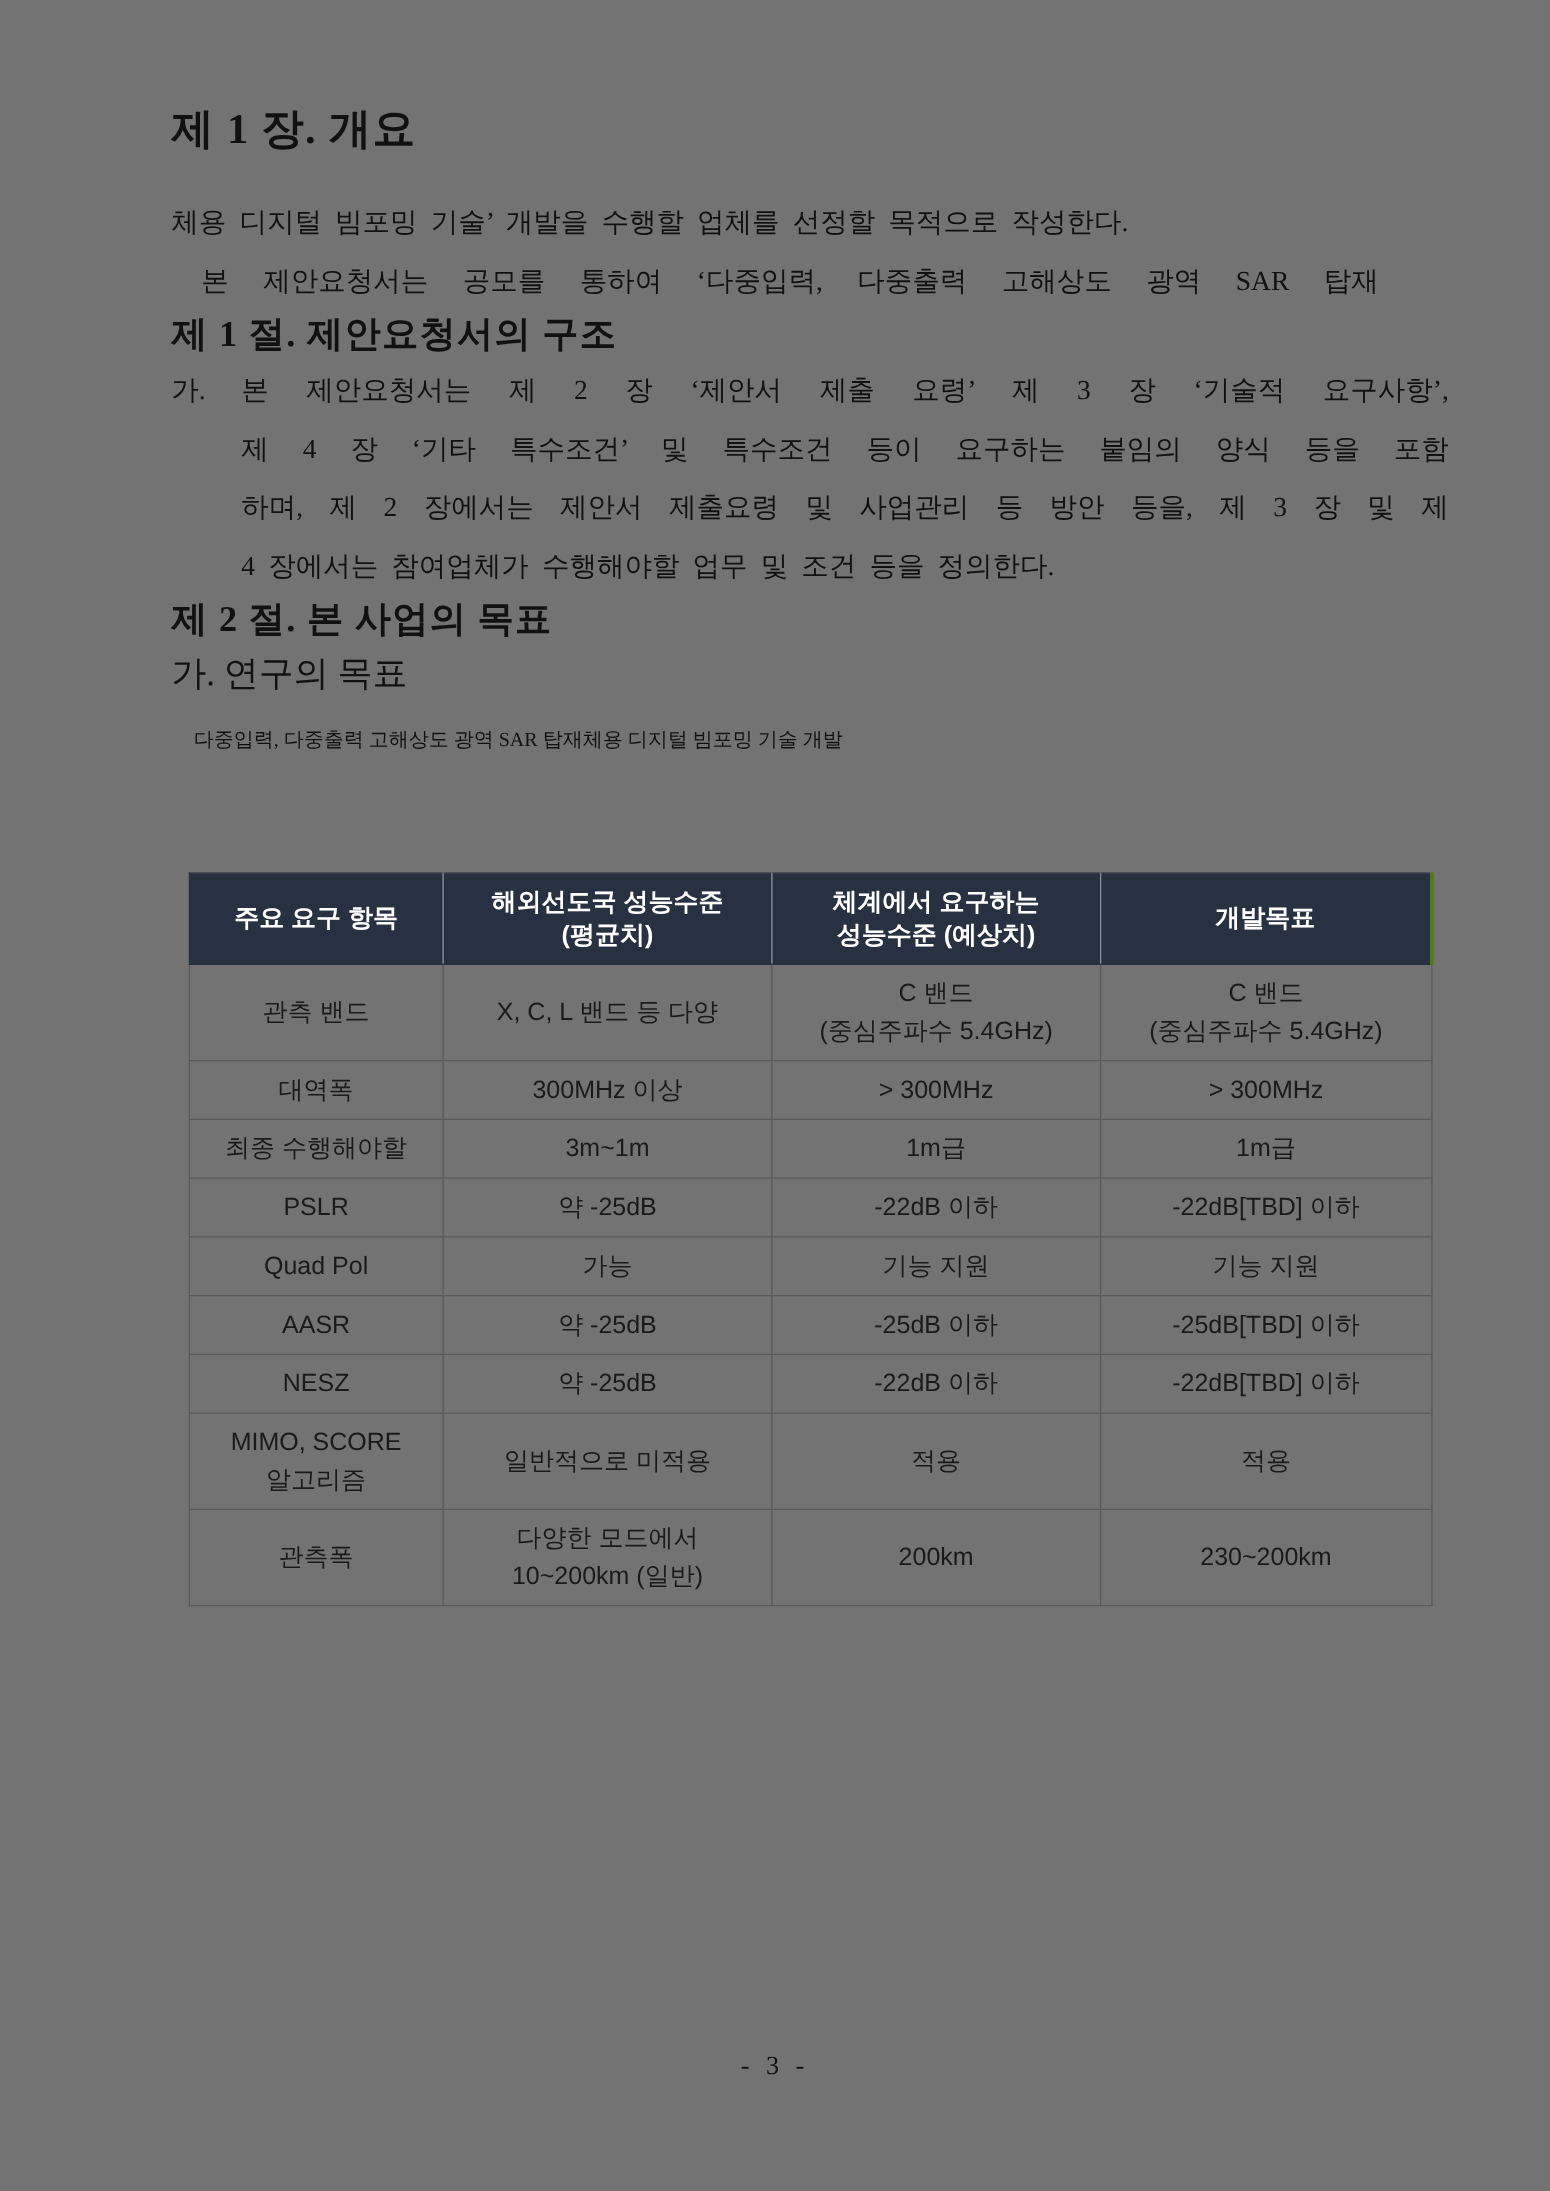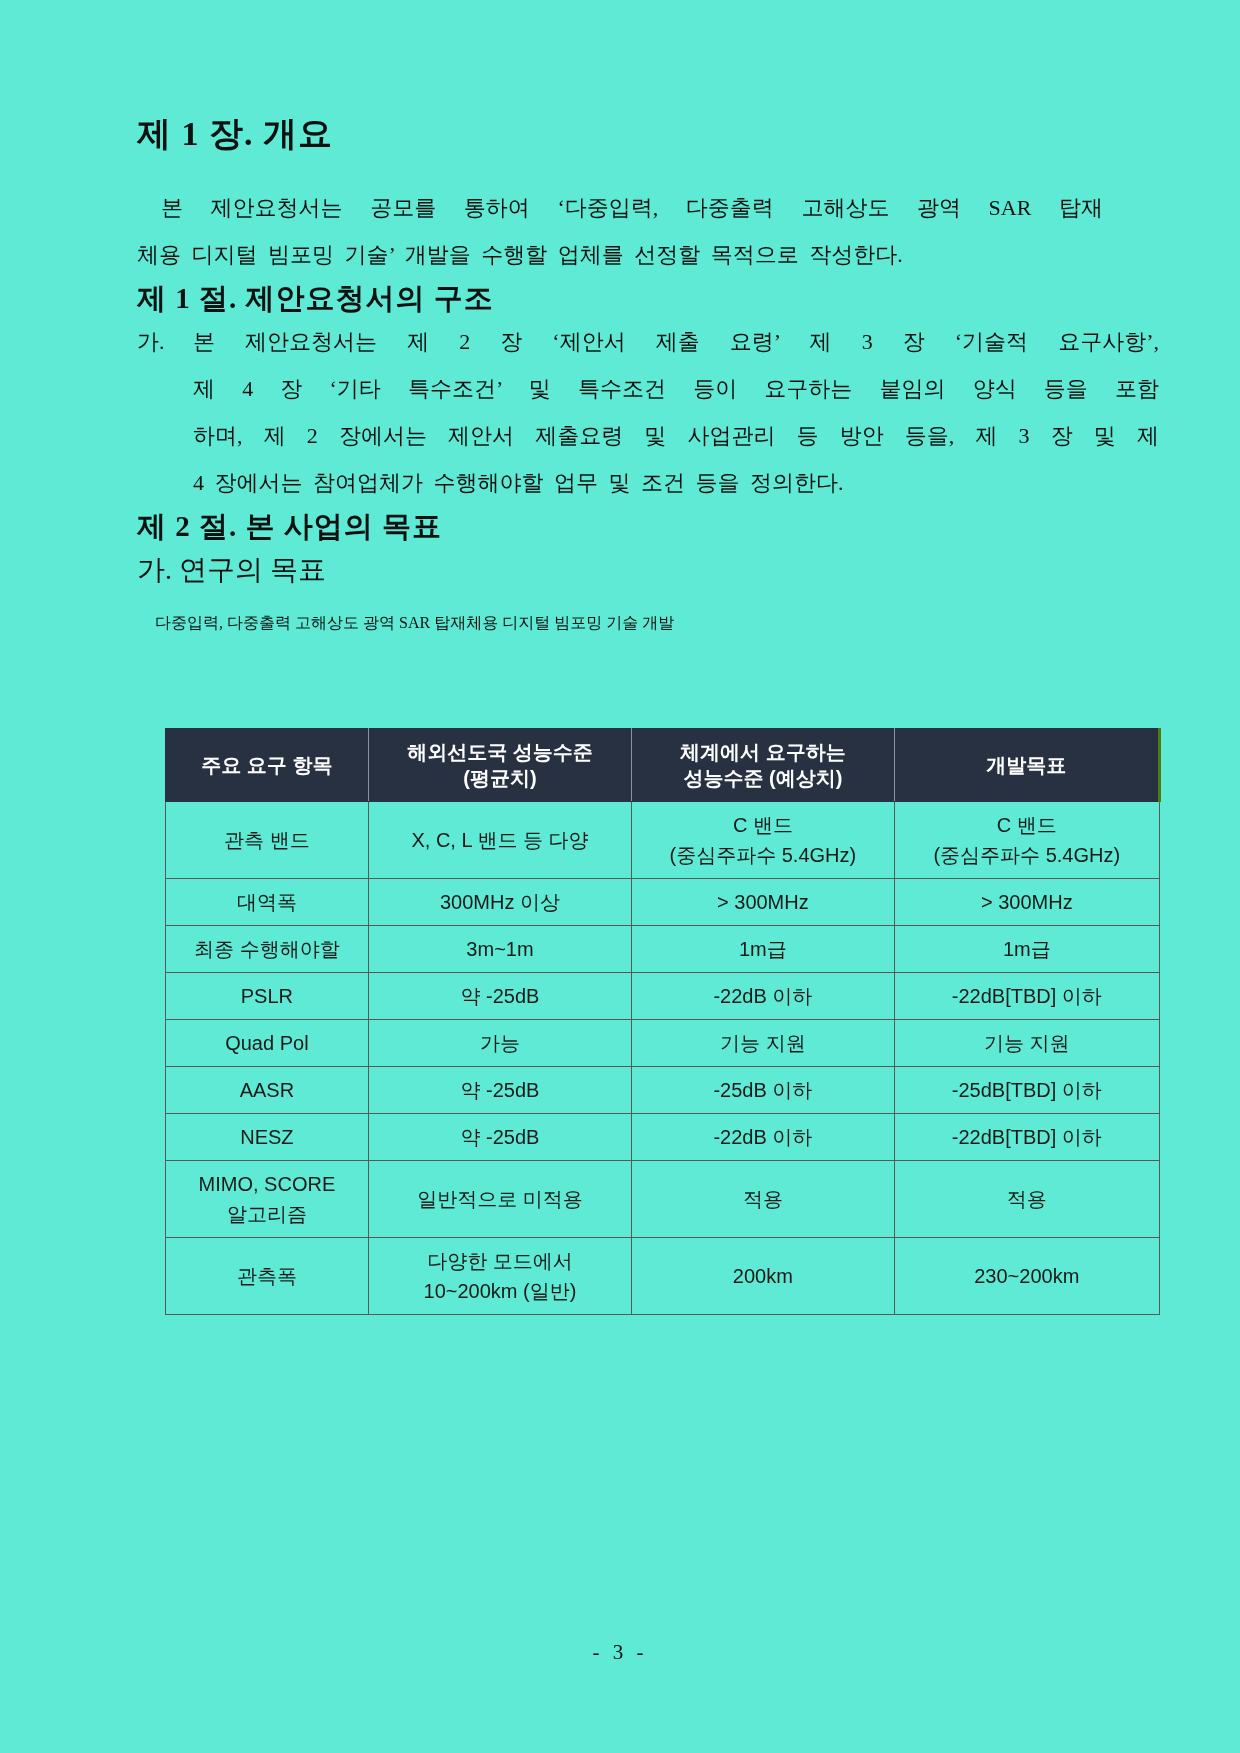--- a/index.html
+++ b/index.html
@@ -1,22 +1,22 @@
 <!DOCTYPE html>
 <html lang="ko"><head>
 <meta charset="utf-8">
 <style>
   html,body{margin:0;padding:0;background:#ffffff;}
   .page{
     position:relative;
     width:1240px;height:1753px;
     margin:0 auto;
-    background:#5eead4;
+    background:#737373;
     box-sizing:border-box;
-    padding:112px 137px 0 137px;
+    padding:82px 137px 0 137px;
     font-family:"Liberation Serif","DejaVu Serif",serif;
     color:#111111;
     overflow:hidden;
   }
   .text-col{width:966px;}
   h1.chapter-title{
     font-size:34px;line-height:44px;font-weight:bold;
     margin:0 0 28px 0;letter-spacing:1px;
   }
   h2.section-title{
@@ -44,21 +44,21 @@
   .hang-item .item-label{
     position:absolute;left:0;top:0;
     font-size:22px;line-height:47px;
   }
   .sub-line{font-size:28px;line-height:47px;}
   .goal-line{font-size:16px;line-height:47px;padding-left:18px;margin-top:6px;}
   table.rfp-table{
     border-collapse:collapse;
     table-layout:fixed;
     width:996px;
-    margin-left:28px;
+    margin-left:14px;
     margin-top:82px;
     font-family:"Liberation Sans","DejaVu Sans",sans-serif;
   }
   table.rfp-table col.c1{width:20.4%;}
   table.rfp-table col.c2{width:26.5%;}
   table.rfp-table col.c3{width:26.4%;}
   table.rfp-table col.c4{width:26.7%;}
   table.rfp-table th{
     background:#273142;
     color:#ffffff;
@@ -94,22 +94,22 @@
   }
 </style>
 </head>
 <body>
 
 <div class="page">
 
   <h1 class="chapter-title">제 1 장. 개요</h1>
 
   <div class="text-col">
+    <span class="body-line">체용 디지털 빔포밍 기술’ 개발을 수행할 업체를 선정할 목적으로 작성한다.</span>
     <span class="body-line jline indent1">본 제안요청서는 공모를 통하여 ‘다중입력, 다중출력 고해상도 광역 SAR 탑재</span>
-    <span class="body-line">체용 디지털 빔포밍 기술’ 개발을 수행할 업체를 선정할 목적으로 작성한다.</span>
   </div>
 
   <h2 class="section-title sec1-title">제 1 절. 제안요청서의 구조</h2>
 
   <div class="text-col hang-item">
     <span class="item-label">가.</span>
     <span class="body-line jline">본 제안요청서는 제 2 장 ‘제안서 제출 요령’ 제 3 장 ‘기술적 요구사항’,</span>
     <span class="body-line jline">제 4 장 ‘기타 특수조건’ 및 특수조건  등이 요구하는 붙임의 양식 등을 포함</span>
     <span class="body-line jline">하며, 제 2 장에서는 제안서 제출요령 및 사업관리 등 방안 등을, 제 3 장 및 제</span>
     <span class="body-line">4 장에서는 참여업체가 수행해야할 업무 및 조건 등을 정의한다.</span>

